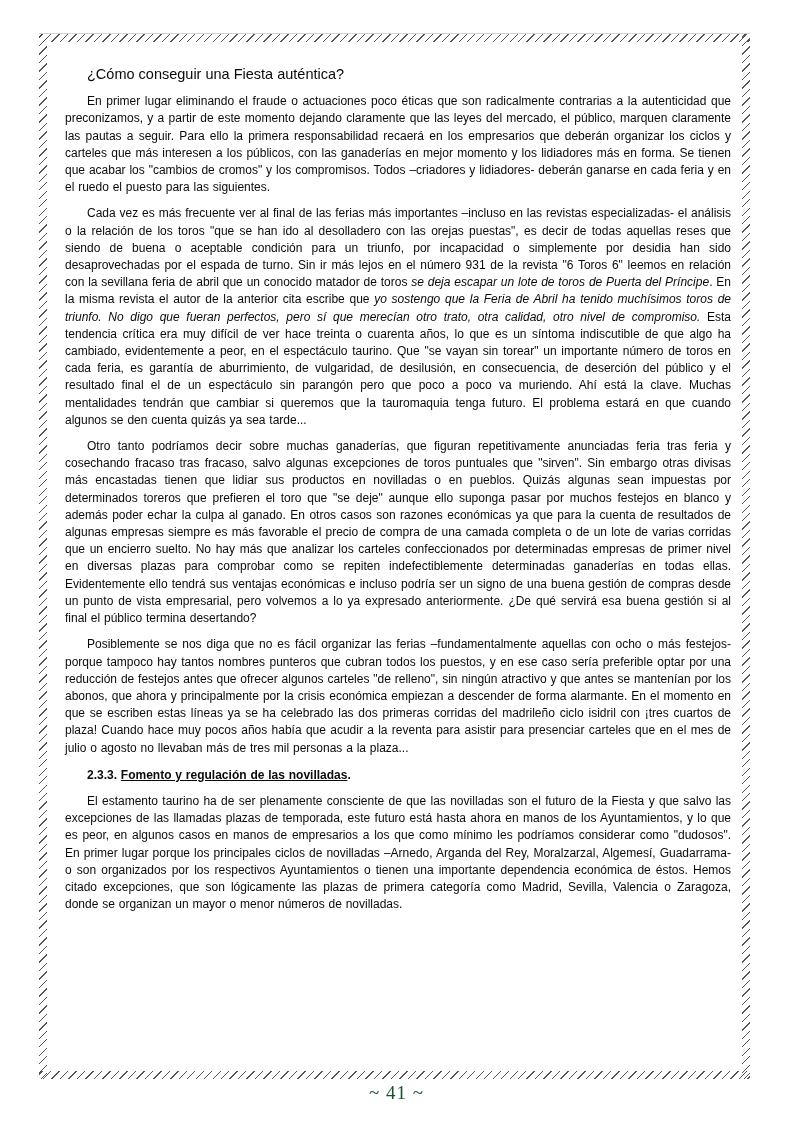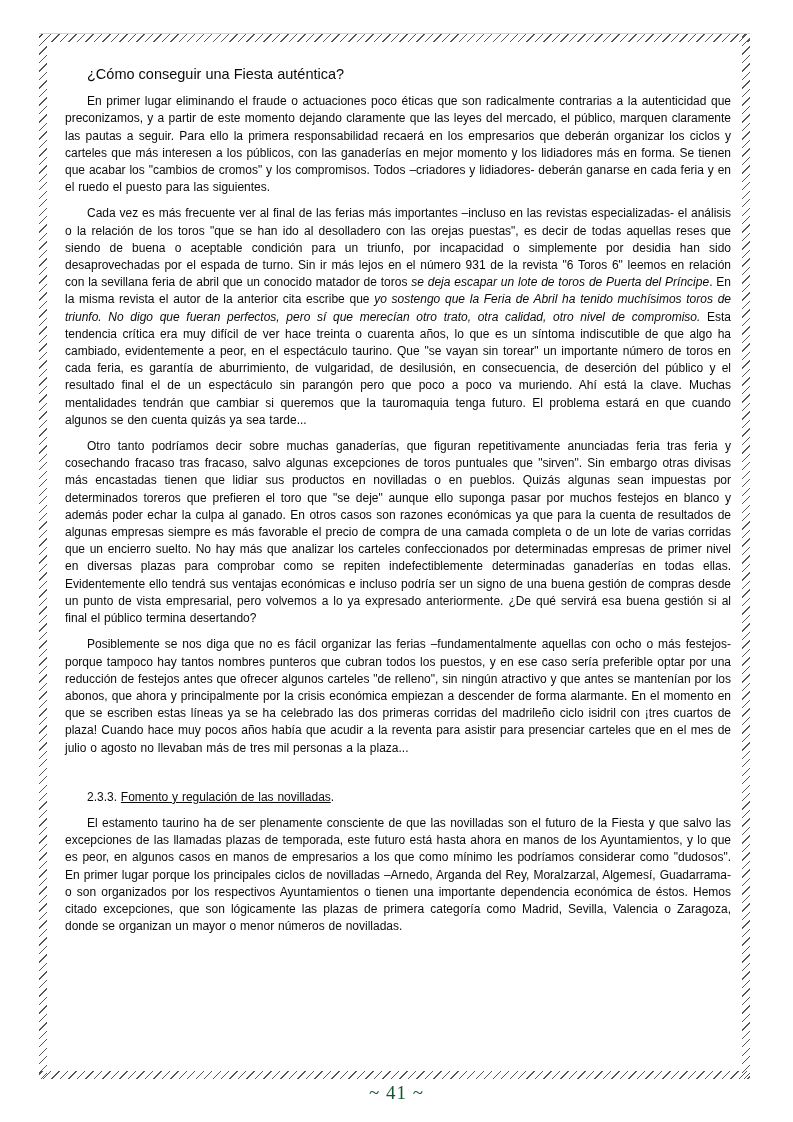--- a/index.html
+++ b/index.html
@@ -57,21 +57,22 @@
     word-spacing: 0.5px;
   }
   .title-para {
     margin: 0 0 10px 0;
     text-align: left;
     text-indent: 22px;
     font-size: 14.5px;
     line-height: 17.2px;
   }
   .section-heading {
-    margin-top: 32px;
+    margin-top: 10px;
+    font-weight: bold;
   }
   .italic { font-style: italic; }
   .underline { text-decoration: underline; }
 
   .footer {
     position: absolute;
     left: 0;
     right: 0;
     top: 1082px;
     text-align: center;

